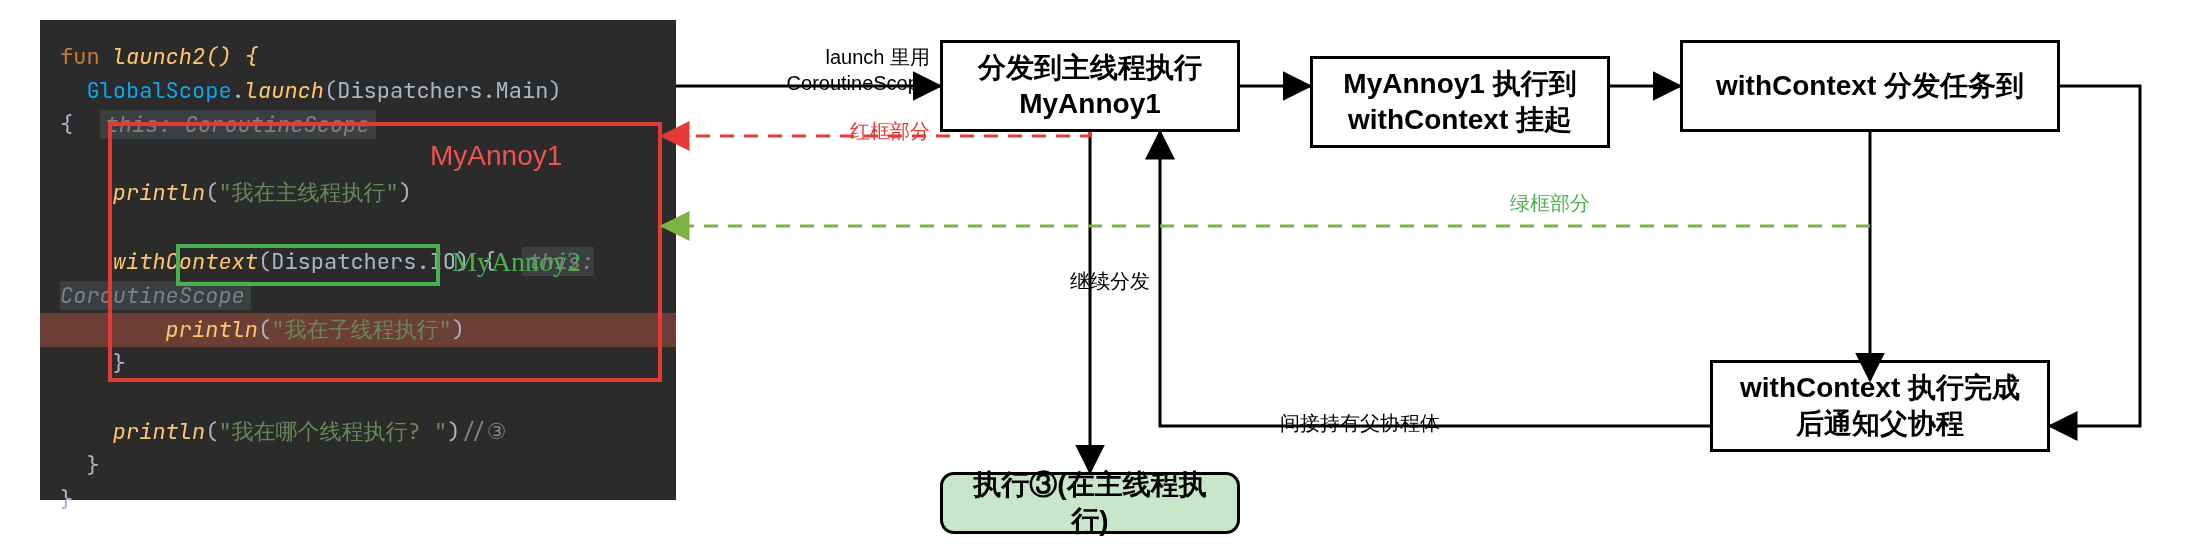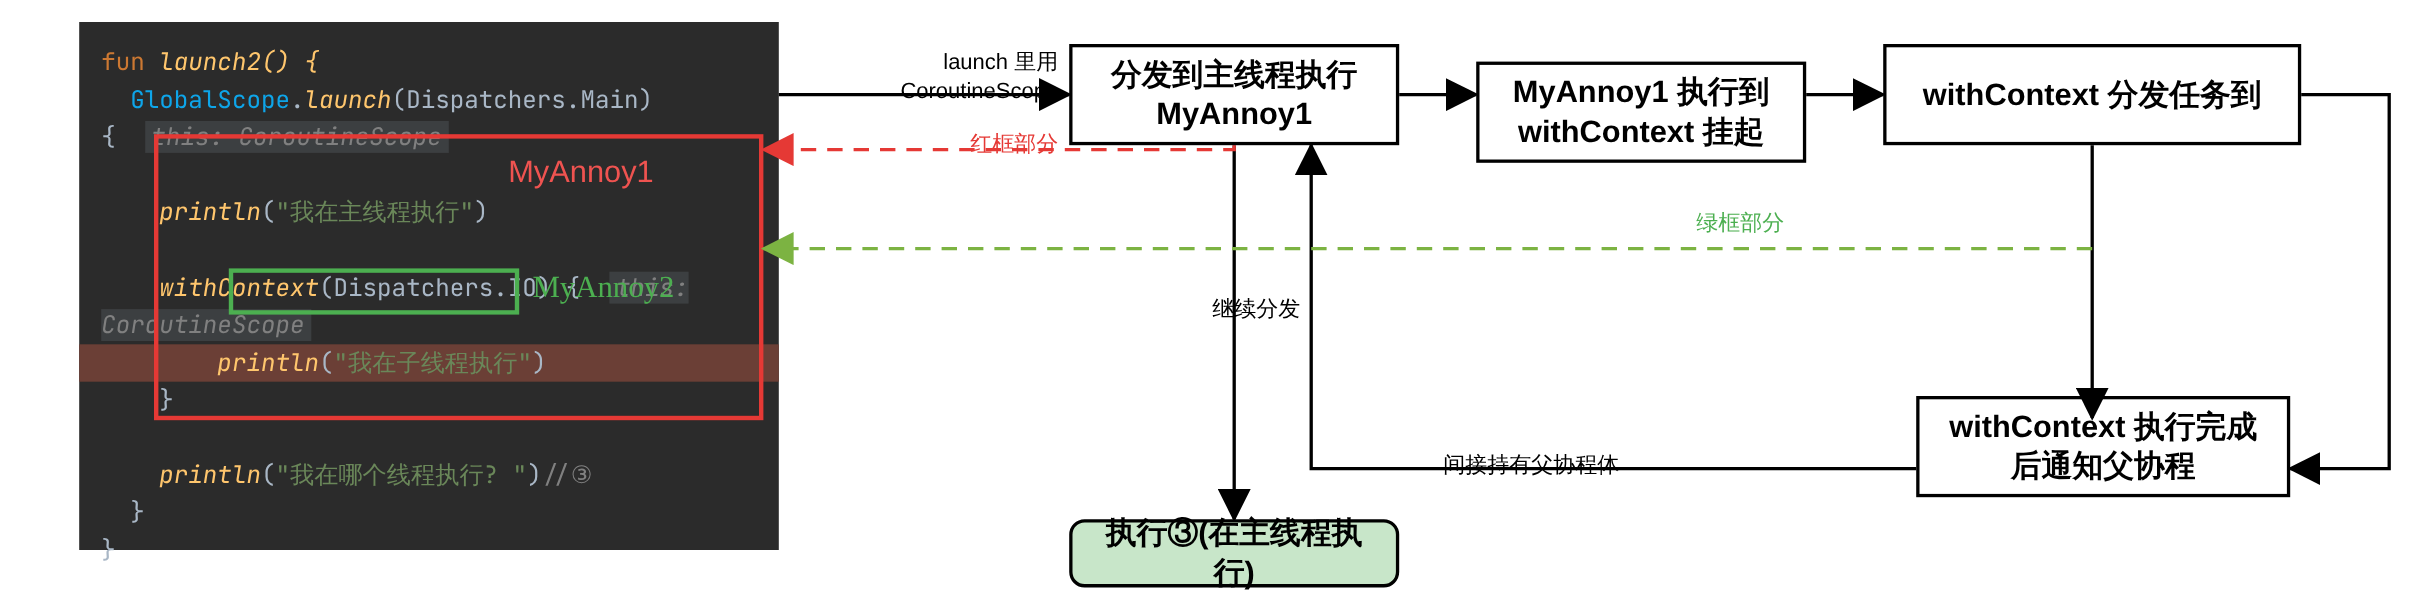--- a/index.html
+++ b/index.html
@@ -8,21 +8,20 @@
     width: 2192px;
     height: 544px;
     font-family: -apple-system, "Helvetica Neue", Arial, "PingFang SC", "Microsoft YaHei", sans-serif;
     background: #ffffff;
     color: #000;
   }
   .root {
     position: relative;
     width: 1924px;
     height: 544px;
-    margin-left: 32px;
   }
   
   .code-panel {
     position: absolute;
     left: 40px;
     top: 20px;
     width: 636px;
     height: 480px;
     background: #2b2b2b;
     color: #a9b7c6;

